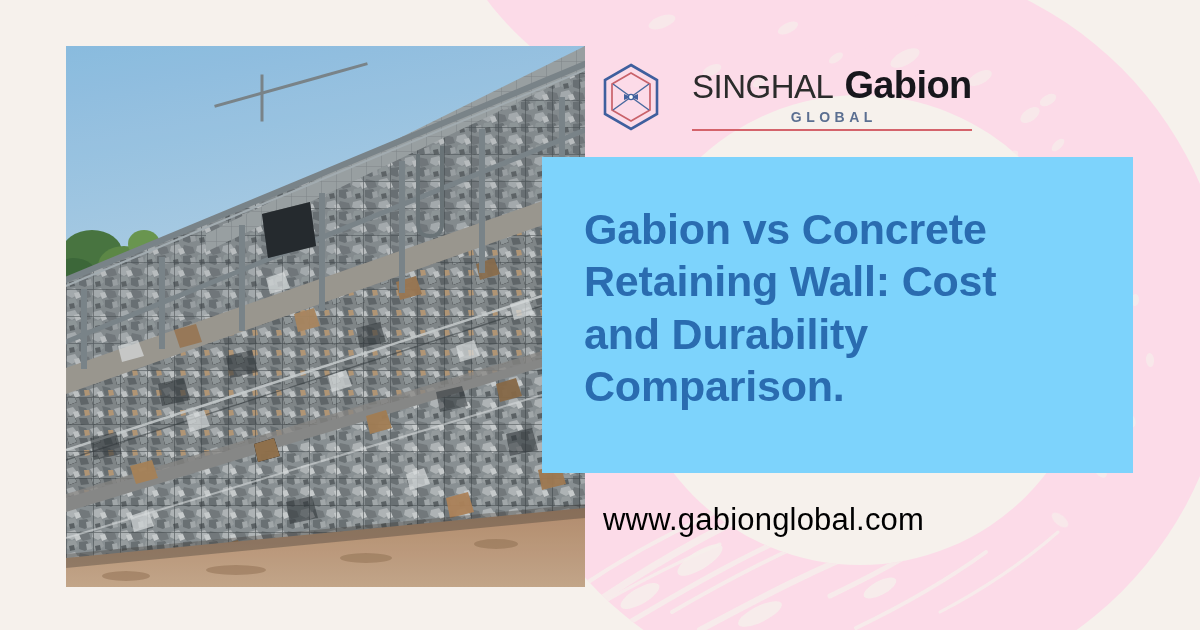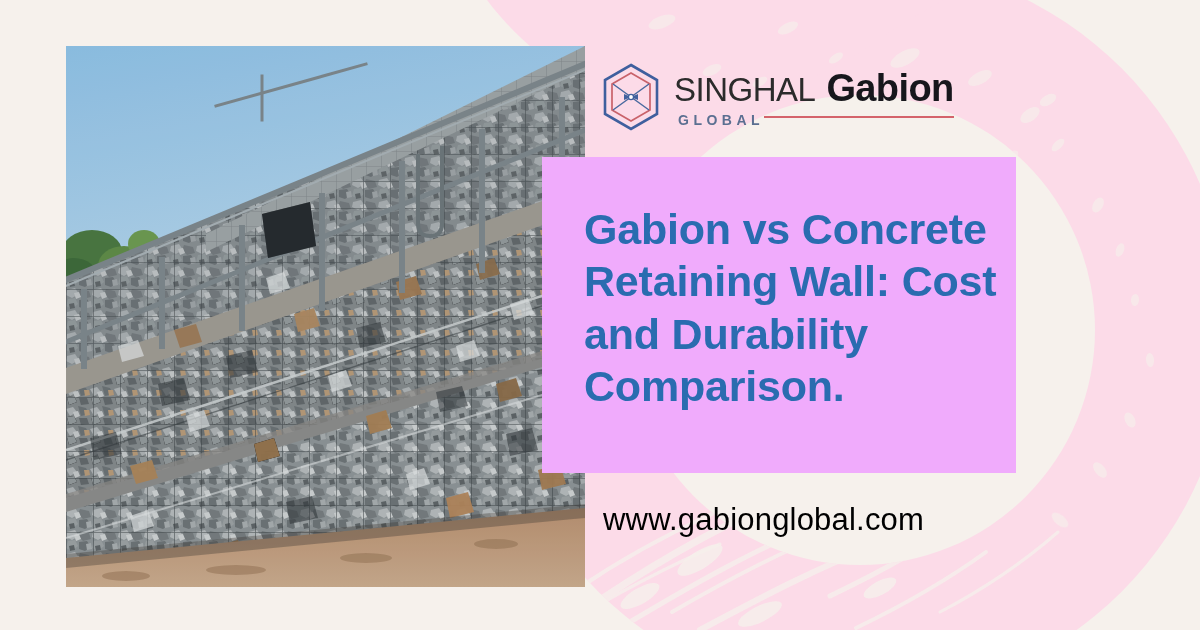--- a/index.html
+++ b/index.html
@@ -24,53 +24,53 @@
     overflow:hidden;
     background:#8c9299;
   }
   .photo { position:absolute; inset:0; }
   .photo svg { width:100%; height:100%; display:block; }
 
   
   .logo-block {
     position:absolute;
     left:600px; top:62px;
-    display:flex; align-items:center; gap:12px;
+    display:flex; align-items:center; gap:30px;
   }
   .logo-mark { width:62px; height:70px; flex:0 0 auto; }
   .logo-mark svg { display:block; width:62px; height:70px; }
   .logo-words { display:flex; flex-direction:column; align-items:flex-end; }
   .logo-line1 { display:flex; align-items:baseline; white-space:nowrap; }
   .logo-singhal {
     font-size:33px; font-weight:400; letter-spacing:-0.5px;
     color:#2b2b2b; font-family:"Liberation Sans", sans-serif;
   }
   .logo-gabion {
     font-size:38px; font-weight:bold; letter-spacing:-0.6px;
     color:#17171c; margin-left:11px;
     font-family:"Liberation Sans", sans-serif;
   }
   .logo-line2 {
-    display:flex; flex-direction:row; align-items:stretch;
+    display:flex; flex-direction:column; align-items:stretch;
     width:100%; margin-top:2px;
   }
   .logo-global {
     font-size:14px; font-weight:bold; letter-spacing:4.5px;
     color:#5b6f91; text-align:center; padding-left:4px;
   }
   .logo-rule {
     height:2px; background:#d4636b; margin-top:4px; width:100%;
   }
 
   
   .headline-card {
     position:absolute;
     left:542px; top:157px;
-    width:474px; height:316px;
-    background:#f0abfc;
+    width:591px; height:316px;
+    background:#7dd3fc;
   }
   .headline {
     position:absolute;
     left:42px; top:46px;
     width:500px;
     font-size:43px;
     font-weight:bold;
     line-height:1.22;
     color:#2a6cb0;
     letter-spacing:-0.2px;

